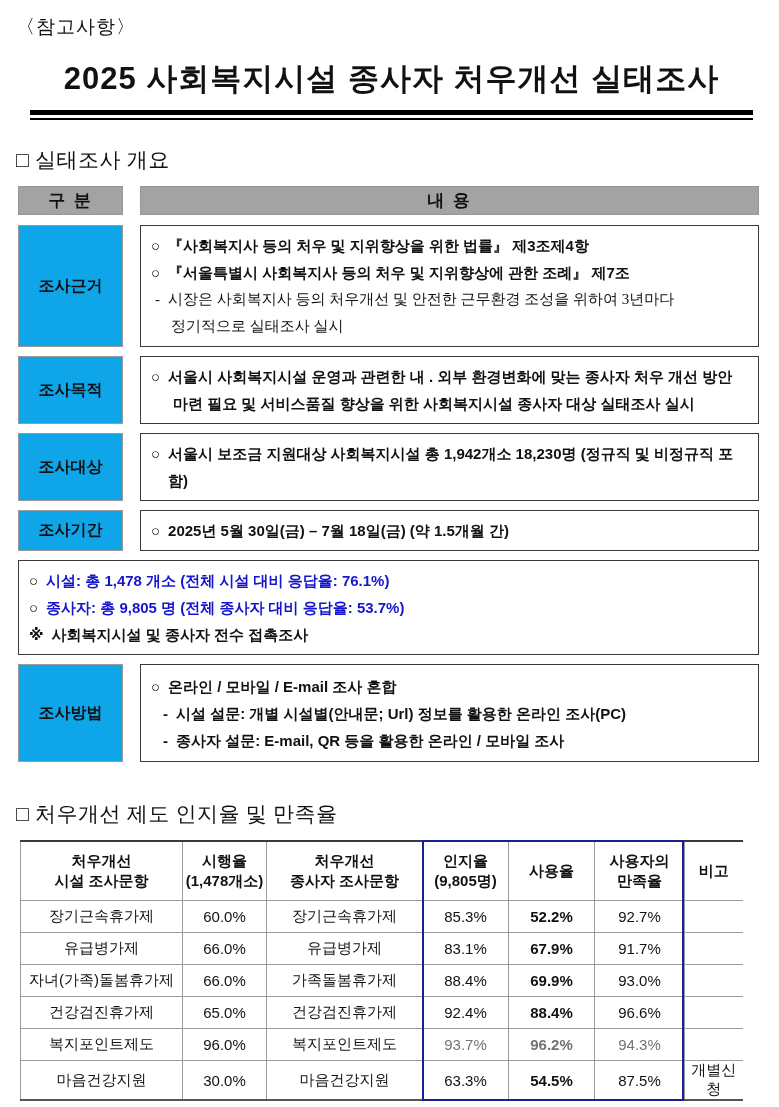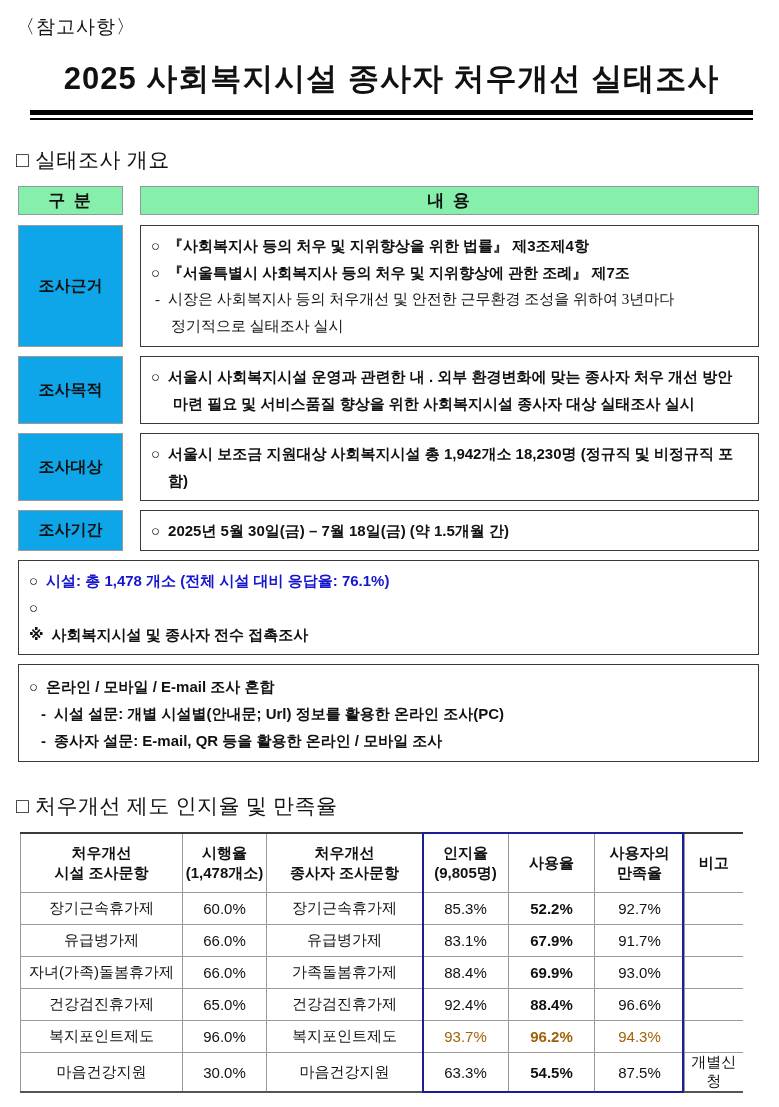--- a/index.html
+++ b/index.html
@@ -29,27 +29,27 @@
   .title-text{
     font-size:31px;font-weight:800;letter-spacing:1px;
     white-space:nowrap;
   }
 
   
   .sec-heading{
     font-family:"Liberation Serif","DejaVu Serif",serif;
     font-size:21px;margin:26px 0 12px 0;letter-spacing:0.5px;
   }
-  .sec-heading.second{margin-top:30px;}
+  .sec-heading.second{margin-top:38px;}
 
   
   .ov-table{margin-left:2px;}
   .ov-hdr{display:flex;gap:17px;margin-bottom:10px;}
   .ov-hdr-cell{
-    background:#86efac;border:1px solid #8f9a9c;
+    background:#a3a3a3;border:1px solid #8f9a9c;
     height:27px;display:flex;align-items:center;justify-content:center;
     font-size:17px;font-weight:700;letter-spacing:2px;
   }
   .ov-hdr-cat{width:103px;}
   .ov-hdr-content{flex:1;}
   .ov-row{display:flex;gap:17px;margin-bottom:9px;align-items:stretch;}
   .ov-label{
     width:103px;background:#0ea5e9;border:1px solid #9a9a9a;
     display:flex;align-items:center;justify-content:center;
     font-size:16px;font-weight:700;flex-shrink:0;
@@ -78,21 +78,21 @@
     text-align:center;vertical-align:middle;
     font-size:15px;padding:0 2px;overflow:hidden;
   }
   table.sat th{font-weight:700;font-size:15px;line-height:1.35;height:58px;}
   table.sat td{height:31px;}
   table.sat tr>*:first-child{border-left:1px solid #9a9a9a;}
   table.sat tr>*:last-child{border-right:none;}
   table.sat thead th{border-top:2px solid #3a3a3a;}
   table.sat tbody tr:last-child td{border-bottom:2px solid #555;}
   td.bold-col{font-weight:700;}
-  td.blue-val{color:#a16207;}
+  td.blue-val{color:#737373;}
   .blue-box{
     position:absolute;top:0;left:402px;width:262px;height:100%;
     border:2.5px solid #1b1e96;pointer-events:none;box-sizing:border-box;
   }
 </style>
 </head>
 <body>
 
 <div class="page">
 
@@ -163,28 +163,30 @@
           </div>
         </div>
         <div class="ov-row">
           <div class="ov-content" style="min-height: 80px; box-sizing: border-box;">
             <div class="ln ln-blue">
               <span class="pfx">○</span>
               <span class="txt">시설: 총 1,478 개소 (전체 시설 대비 응답율: 76.1%)</span>
             </div>
             <div class="ln ln-blue">
               <span class="pfx">○</span>
+              <span class="txt">종사자: 총 9,805 명 (전체 종사자 대비 응답율: 53.7%)</span>
             </div>
             <div class="ln ln-note-bold">
               <span class="pfx">※</span>
               <span class="txt">사회복지시설 및 종사자 전수 접촉조사</span>
             </div>
           </div>
         </div>
         <div class="ov-row">
+          <div class="ov-label">조사방법</div>
           <div class="ov-content" style="min-height: 98px; box-sizing: border-box;">
             <div class="ln ln-bold">
               <span class="pfx">○</span>
               <span class="txt">온라인 / 모바일 / E-mail 조사 혼합</span>
             </div>
             <div class="ln ln-dash-bold">
               <span class="pfx">-</span>
               <span class="txt">시설 설문: 개별 시설별(안내문; Url) 정보를 활용한 온라인 조사(PC)</span>
             </div>
             <div class="ln ln-dash-bold">

